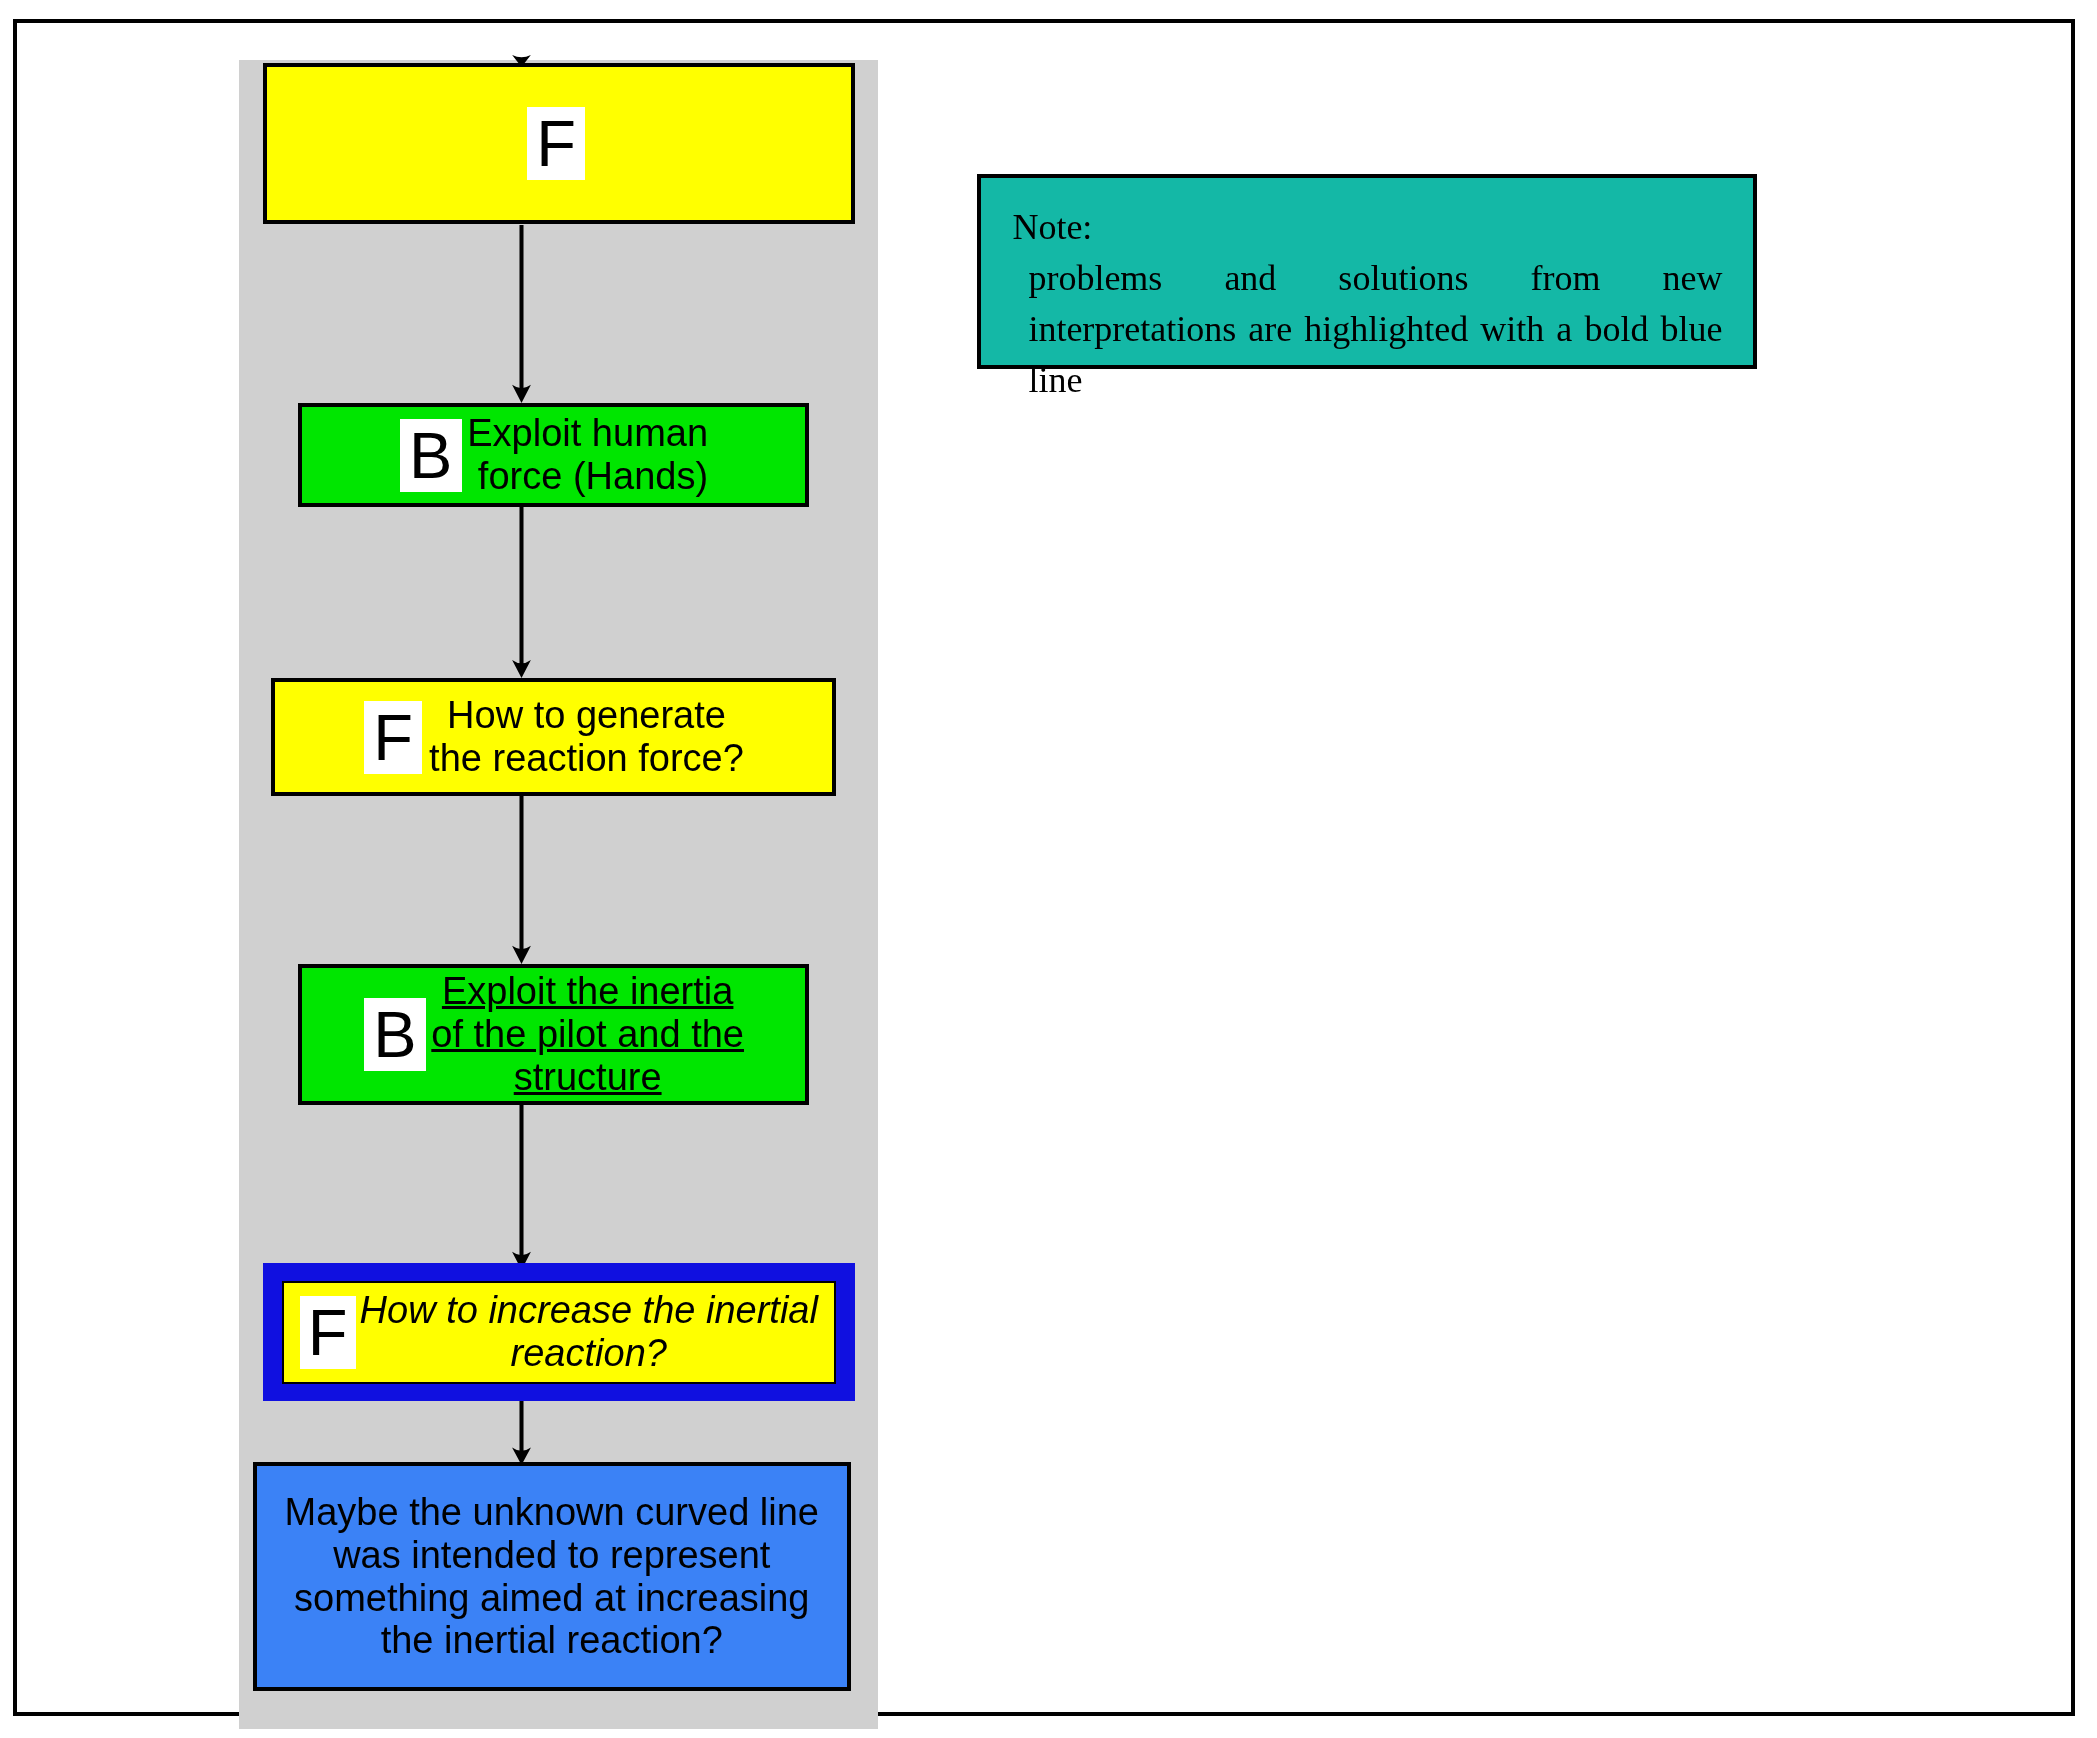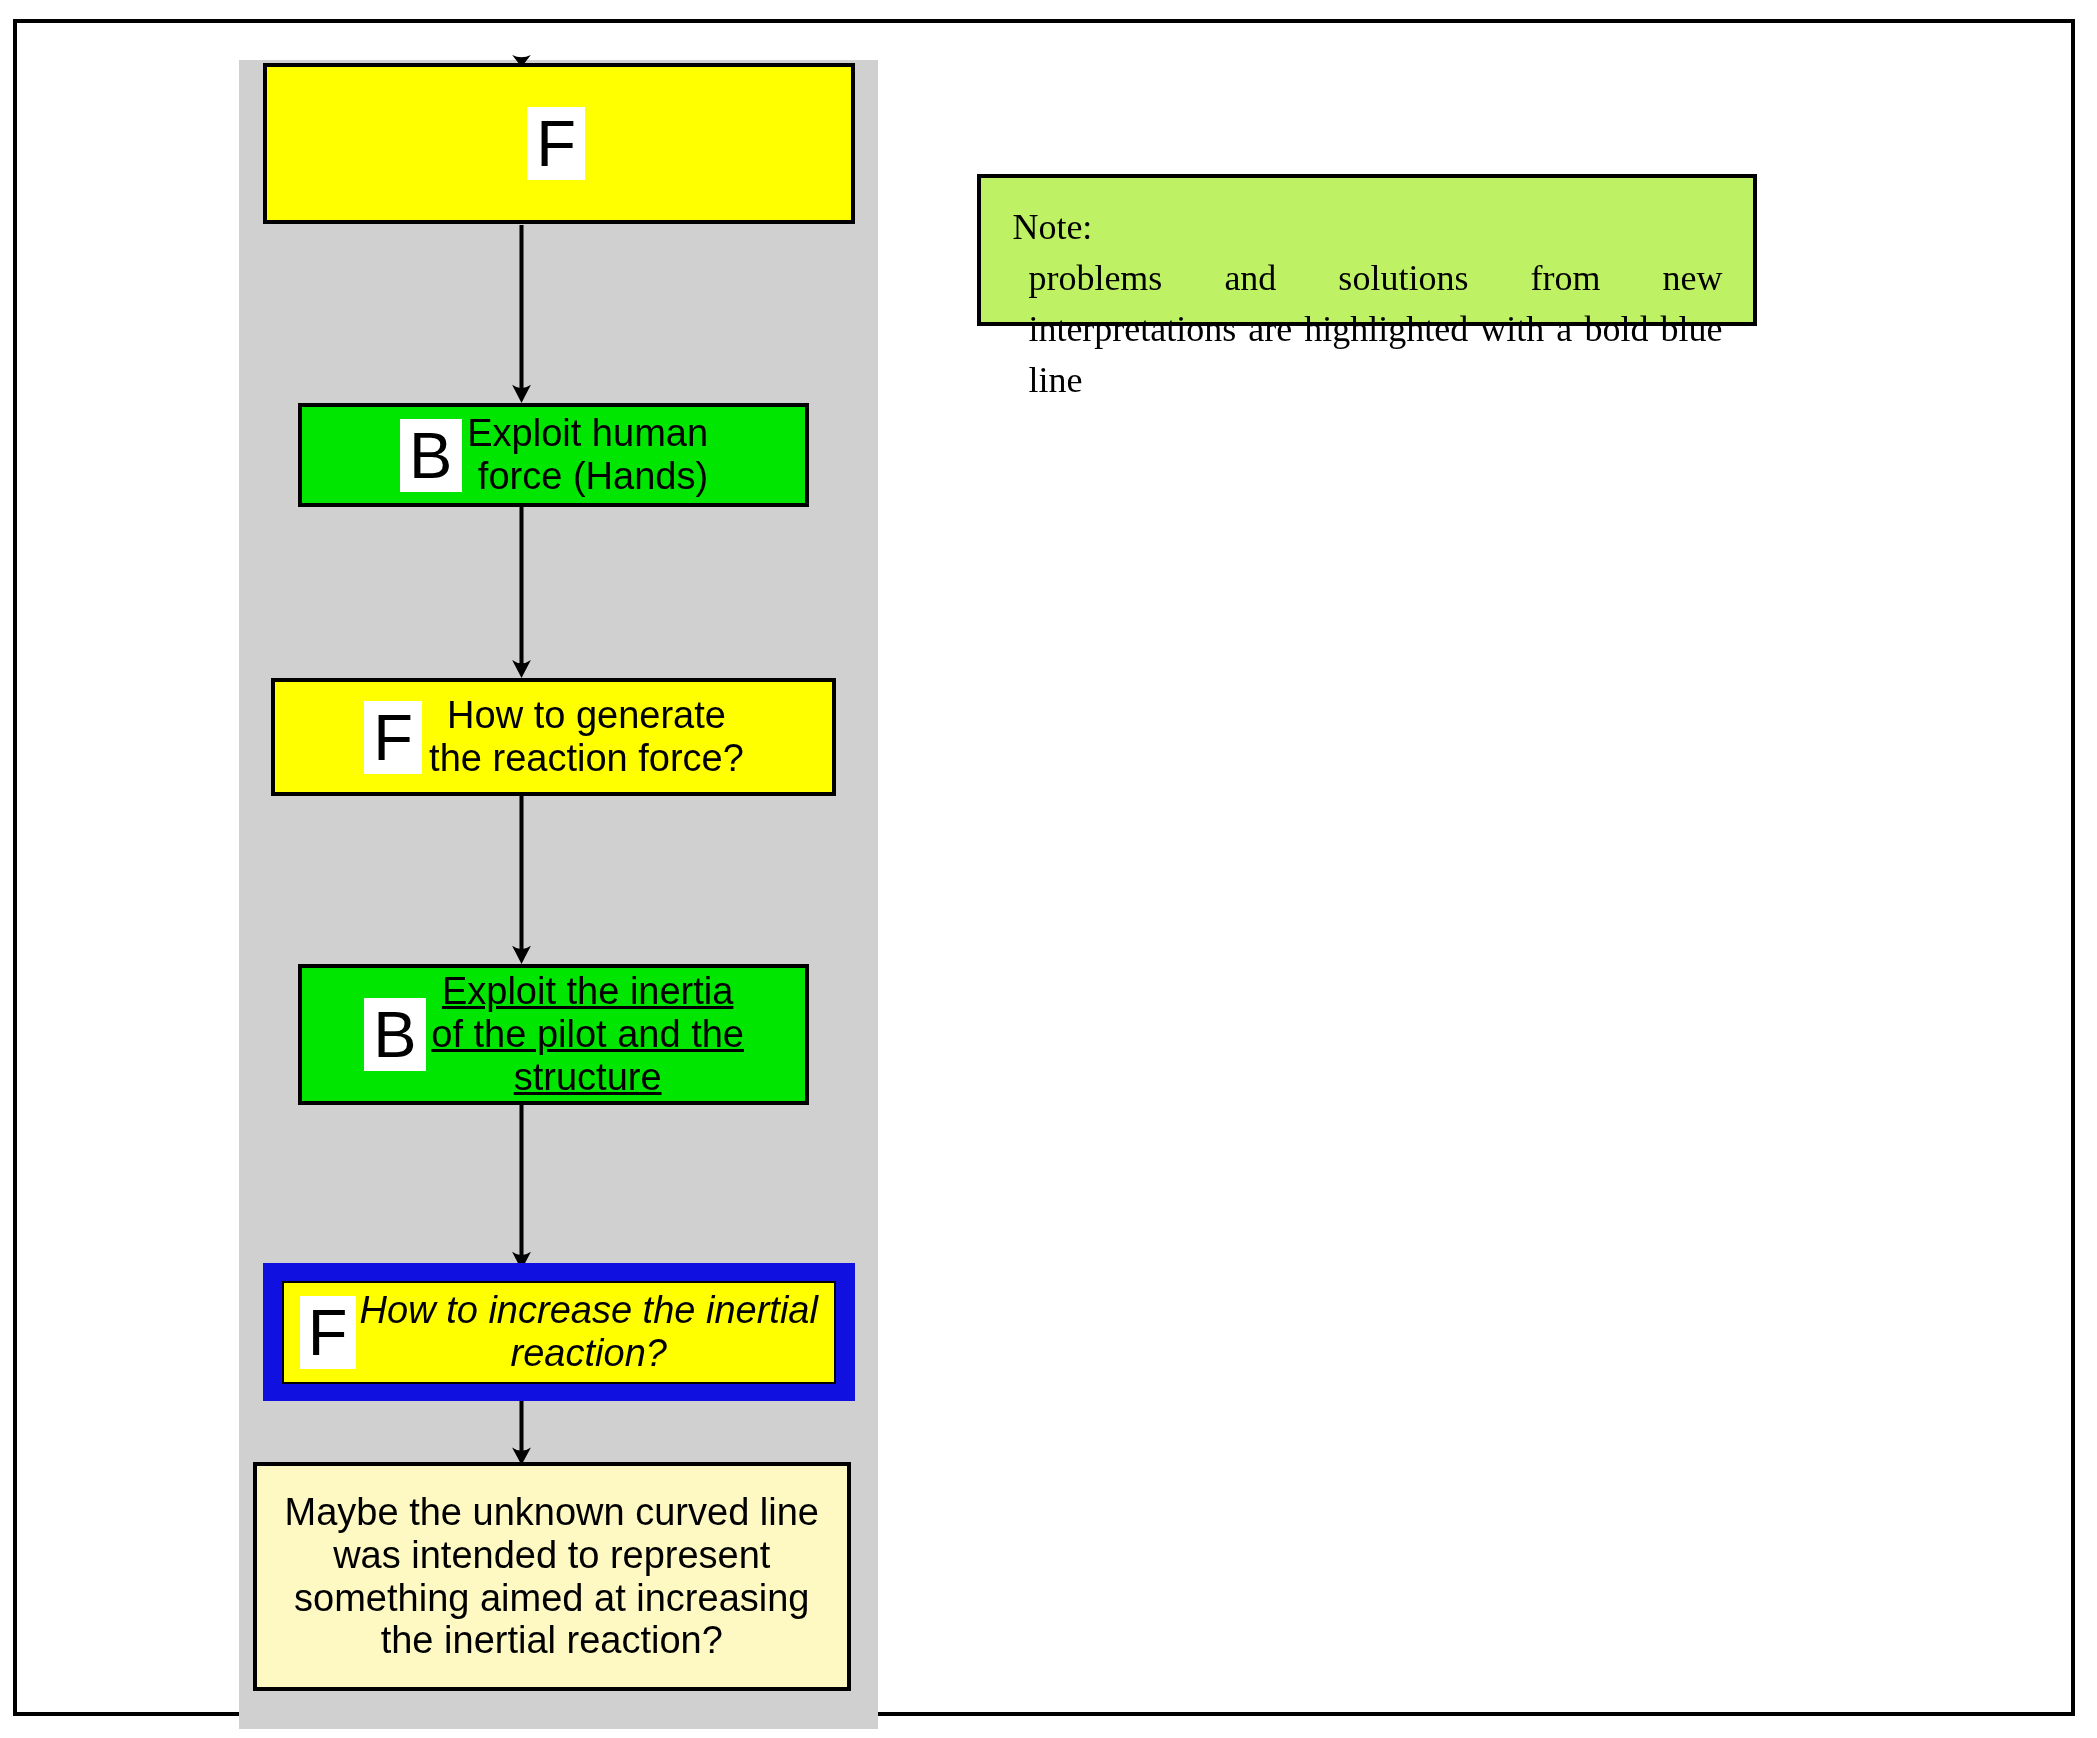--- a/index.html
+++ b/index.html
@@ -49,21 +49,21 @@
     font-weight: 400;
     line-height: 1.13;
     text-align: center;
   }
   .node .node-text {
     display: block;
     white-space: pre-line;
   }
   .node-yellow { background: #ffff00; }
   .node-green  { background: #00e600; }
-  .node-pink   { background: #fef9c3; }
+  .node-pink   { background: #3b82f6; }
 
   
   .node-highlight {
     position: absolute;
     box-sizing: border-box;
     background: #1010e0;
     padding: 17.5px 19px;
   }
   .node-highlight .node {
     position: static;
@@ -96,24 +96,24 @@
     width: 27px;
   }
   .arrow svg { display: block; }
 
   
   #note-box {
     position: absolute;
     left: 960px;
     top: 151px;
     width: 780px;
-    height: 152px;
+    height: 195px;
     border: 4.7px solid #000000;
     box-sizing: border-box;
-    background: #bef264;
+    background: #14b8a6;
     padding: 24px 31px 0 31px;
   }
   .note-line {
     font-family: "Liberation Serif", serif;
     font-size: 36px;
     color: #000000;
     line-height: 1.42;
   }
   #note-body {
     font-family: "Liberation Serif", serif;

